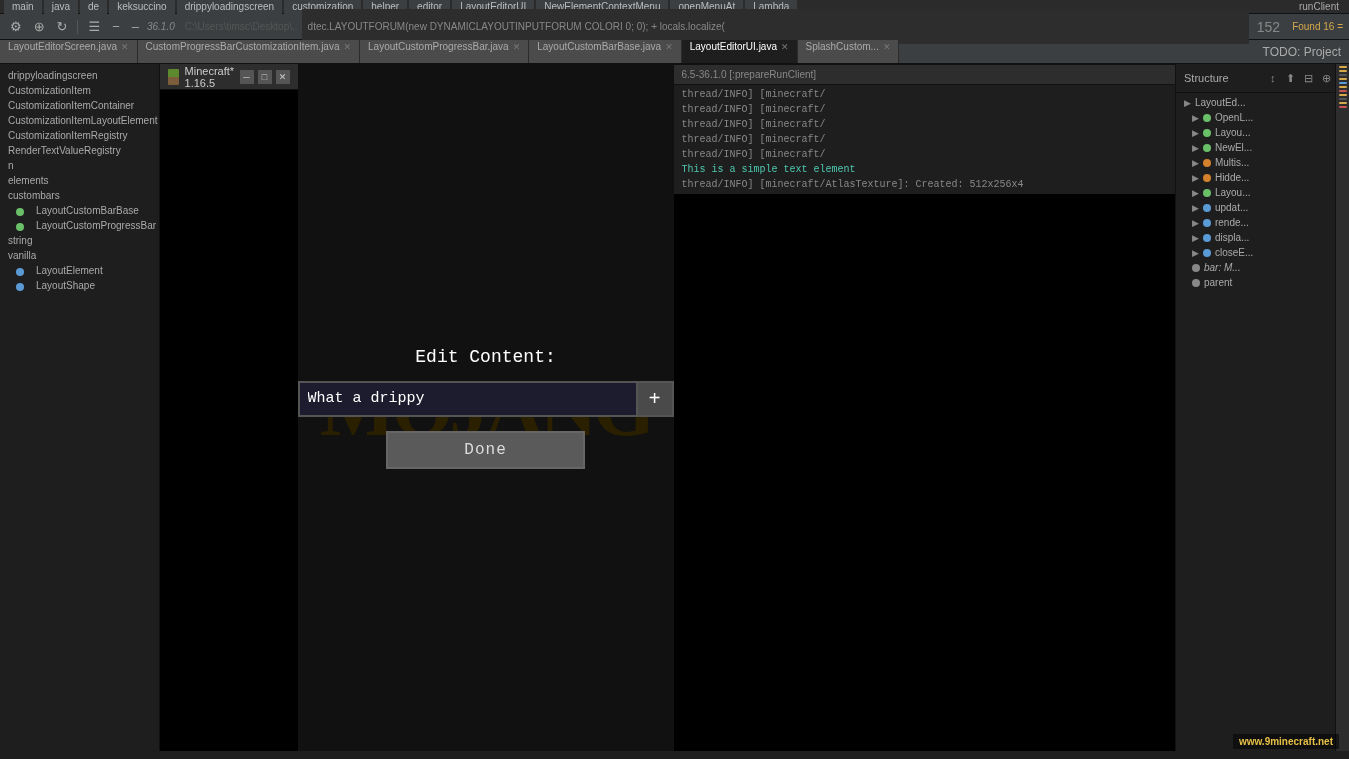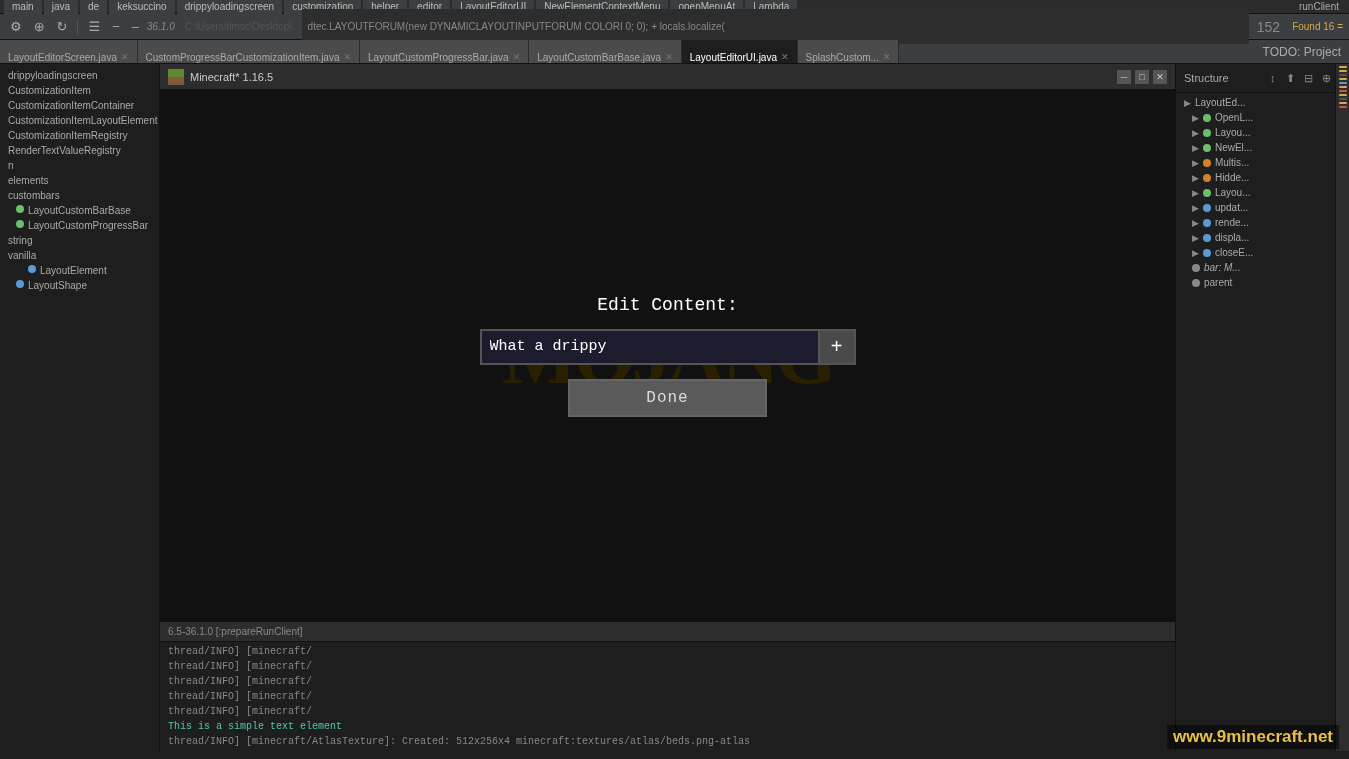--- a/index.html
+++ b/index.html
@@ -83,21 +83,21 @@
       display: flex;
       align-items: center;
       background: #3c3f41;
       height: 24px;
       gap: 0;
       border-bottom: 1px solid #111;
       overflow: hidden;
     }
     .file-tab {
       display: flex;
-      align-items: flex-start;
+      align-items: flex-end;
       height: 24px;
       padding: 15px 8px;
       background: #4b4b4b;
       color: #aaa;
       font-size: 10px;
       border-right: 1px solid #2b2b2b;
       cursor: pointer;
       gap: 4px;
       white-space: nowrap;
     }
@@ -135,22 +135,22 @@
       overflow-y: auto;
       flex-shrink: 0;
     }
     .sidebar-item {
       padding: 2px 8px;
       cursor: pointer;
       white-space: nowrap;
     }
     .sidebar-item.icon-item {
       display: flex;
-      align-items: flex-start;
-      gap: 4px;
+      align-items: flex-end;
+      gap: 12px;
     }
     .sidebar-dot {
       width: 8px;
       height: 8px;
       border-radius: 50%;
       display: inline-block;
       flex-shrink: 0;
     }
     .dot-green { background: #6abf69; }
     .dot-blue { background: #5b9bd5; }
@@ -161,23 +161,23 @@
       display: flex;
       flex-direction: column;
       position: relative;
       background: #1a1a1a;
     }
 
     
     #mc-window {
       position: absolute;
       top: 0; left: 0; right: 0; bottom: 0;
-      background: #fca5a5;
-      display: flex;
-      flex-direction: column;
+      background: #000000;
+      display: flex;
+      flex-direction: row;
     }
     #mc-title-bar {
       display: flex;
       align-items: center;
       justify-content: space-between;
       background: #2d2d2d;
       height: 26px;
       padding: 0 8px;
       border-bottom: 1px solid #111;
     }
@@ -389,21 +389,21 @@
     }
     .gutter-mark-red { background: #c75454; }
     .gutter-mark-blue { background: #5b9bd5; }
     .gutter-mark-gray { background: #555; }
 
     
     #site-watermark {
       position: fixed;
       bottom: 10px;
       right: 10px;
-      font-size: 17px;
+      font-size: 10px;
       font-family: Arial, sans-serif;
       font-weight: bold;
       color: #e6c047;
       background: rgba(0,0,0,0.5);
       padding: 2px 6px;
       z-index: 100;
     }
   </style>
 </head>
 <body>
@@ -506,21 +506,21 @@
     <div class="sidebar-item icon-item" style="padding-left:16px;">
       <span class="sidebar-dot dot-green"></span>
       <span>LayoutCustomProgressBar</span>
     </div>
     <div class="sidebar-item">
       <span>string</span>
     </div>
     <div class="sidebar-item">
       <span>vanilla</span>
     </div>
-    <div class="sidebar-item icon-item" style="padding-left:28px;">
+    <div class="sidebar-item icon-item" style="padding-left:16px;">
       <span class="sidebar-dot dot-blue"></span>
       <span>LayoutElement</span>
     </div>
     <div class="sidebar-item icon-item" style="padding-left:16px;">
       <span class="sidebar-dot dot-blue"></span>
       <span>LayoutShape</span>
     </div>
   </div>
 
   <div id="center-content">

